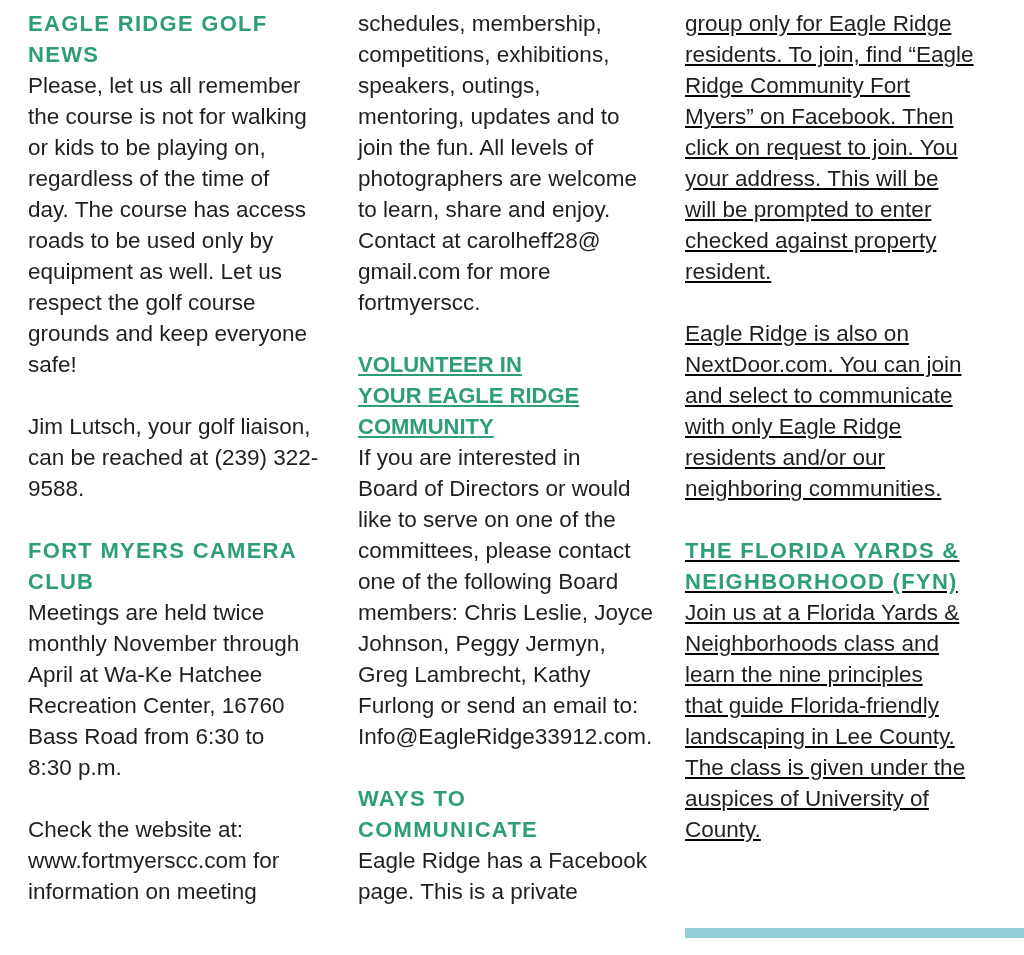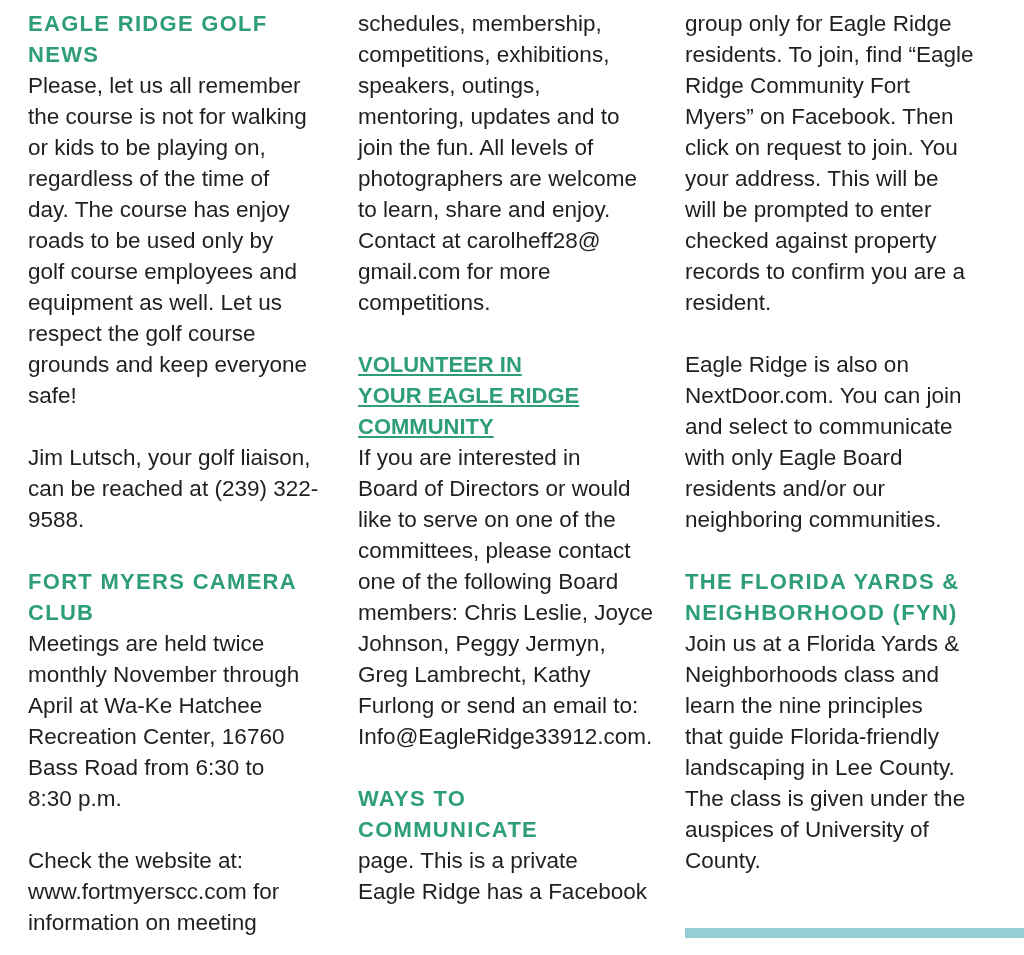--- a/index.html
+++ b/index.html
@@ -1,44 +1,43 @@
 <!DOCTYPE html>
 <html><head>
 <meta charset="utf-8">
 <style>
   html, body { margin: 0; padding: 0; background: #ffffff; }
   body { width: 1024px; height: 955px; position: relative; overflow: hidden;
          font-family: "Liberation Sans", "DejaVu Sans", sans-serif; }
   .col { position: absolute; top: 8px; }
   .col1 { left: 28px; width: 320px; }
   .col2 { left: 358px; width: 320px; }
-  .col3 { left: 685px; width: 330px; }
+  .col3 { left: 685px; width: 330px; text-decoration: underline; }
   .line { display: block; height: 31px; line-height: 31px; white-space: nowrap;
           font-size: 22.5px; color: #1f1f1f; }
   .head { color: #2e9e78; font-weight: bold; letter-spacing: 1.3px; font-size: 22px; }
   .head.tight { letter-spacing: 0px; text-decoration: underline; }
   .gap { display: block; height: 31px; }
   .rule { position: absolute; left: 685px; top: 928px; width: 339px; height: 10px;
           background: #93cfd4; }
 </style>
 </head>
 <body>
 
 <div class="col col1">
   <div>
     <span class="line head">EAGLE RIDGE GOLF</span>
     <span class="line head">NEWS</span>
     <div>
       <span class="line">Please, let us all remember</span>
       <span class="line">the course is not for walking</span>
       <span class="line">or kids to be playing on,</span>
       <span class="line">regardless of the time of</span>
-      <span class="line">day. The course has enjoy</span>
+      <span class="line">day. The course has access</span>
       <span class="line">roads to be used only by</span>
-      <span class="line">golf course employees and</span>
       <span class="line">equipment as well. Let us</span>
       <span class="line">respect the golf course</span>
       <span class="line">grounds and keep everyone</span>
       <span class="line">safe!</span>
     </div>
     <span class="gap"></span>
     <div>
       <span class="line">Jim Lutsch, your golf liaison,</span>
       <span class="line">can be reached at (239) 322-</span>
       <span class="line">9588.</span>
@@ -69,21 +68,21 @@
   <div>
     <span class="line">schedules, membership,</span>
     <span class="line">competitions, exhibitions,</span>
     <span class="line">speakers, outings,</span>
     <span class="line">mentoring, updates and to</span>
     <span class="line">join the fun. All levels of</span>
     <span class="line">photographers are welcome</span>
     <span class="line">to learn, share and enjoy.</span>
     <span class="line">Contact at carolheff28@</span>
     <span class="line">gmail.com for more</span>
-    <span class="line">competitions.</span>
+    <span class="line">fortmyerscc.</span>
   </div>
   <span class="gap"></span>
   <div>
     <span class="line head tight">VOLUNTEER IN</span>
     <span class="line head tight">YOUR EAGLE RIDGE</span>
     <span class="line head tight">COMMUNITY</span>
     <div>
       <span class="line">If you are interested in</span>
       <span class="line">Board of Directors or would</span>
       <span class="line">like to serve on one of the</span>
@@ -94,46 +93,45 @@
       <span class="line">Greg Lambrecht, Kathy</span>
       <span class="line">Furlong or send an email to:</span>
       <span class="line">Info@EagleRidge33912.com.</span>
     </div>
   </div>
   <span class="gap"></span>
   <div>
     <span class="line head">WAYS TO</span>
     <span class="line head">COMMUNICATE</span>
     <div>
+      <span class="line">Eagle Ridge has a Facebook</span>
       <span class="line">page. This is a private</span>
-      <span class="line">Eagle Ridge has a Facebook</span>
     </div>
   </div>
 </div>
 
 <div class="col col3">
   <div>
     <div>
       <span class="line">group only for Eagle Ridge</span>
       <span class="line">residents. To join, find “Eagle</span>
       <span class="line">Ridge Community Fort</span>
       <span class="line">Myers” on Facebook. Then</span>
       <span class="line">click on request to join. You</span>
       <span class="line">your address. This will be</span>
       <span class="line">will be prompted to enter</span>
       <span class="line">checked against property</span>
-      <span class="line">records to confirm you are a</span>
       <span class="line">resident.</span>
     </div>
     <span class="gap"></span>
     <div>
       <span class="line">Eagle Ridge is also on</span>
       <span class="line">NextDoor.com. You can join</span>
       <span class="line">and select to communicate</span>
-      <span class="line">with only Eagle Board</span>
+      <span class="line">with only Eagle Ridge</span>
       <span class="line">residents and/or our</span>
       <span class="line">neighboring communities.</span>
     </div>
   </div>
   <span class="gap"></span>
   <div>
     <span class="line head">THE FLORIDA YARDS &amp;</span>
     <span class="line head">NEIGHBORHOOD (FYN)</span>
     <div>
       <span class="line">Join us at a Florida Yards &amp;</span>

